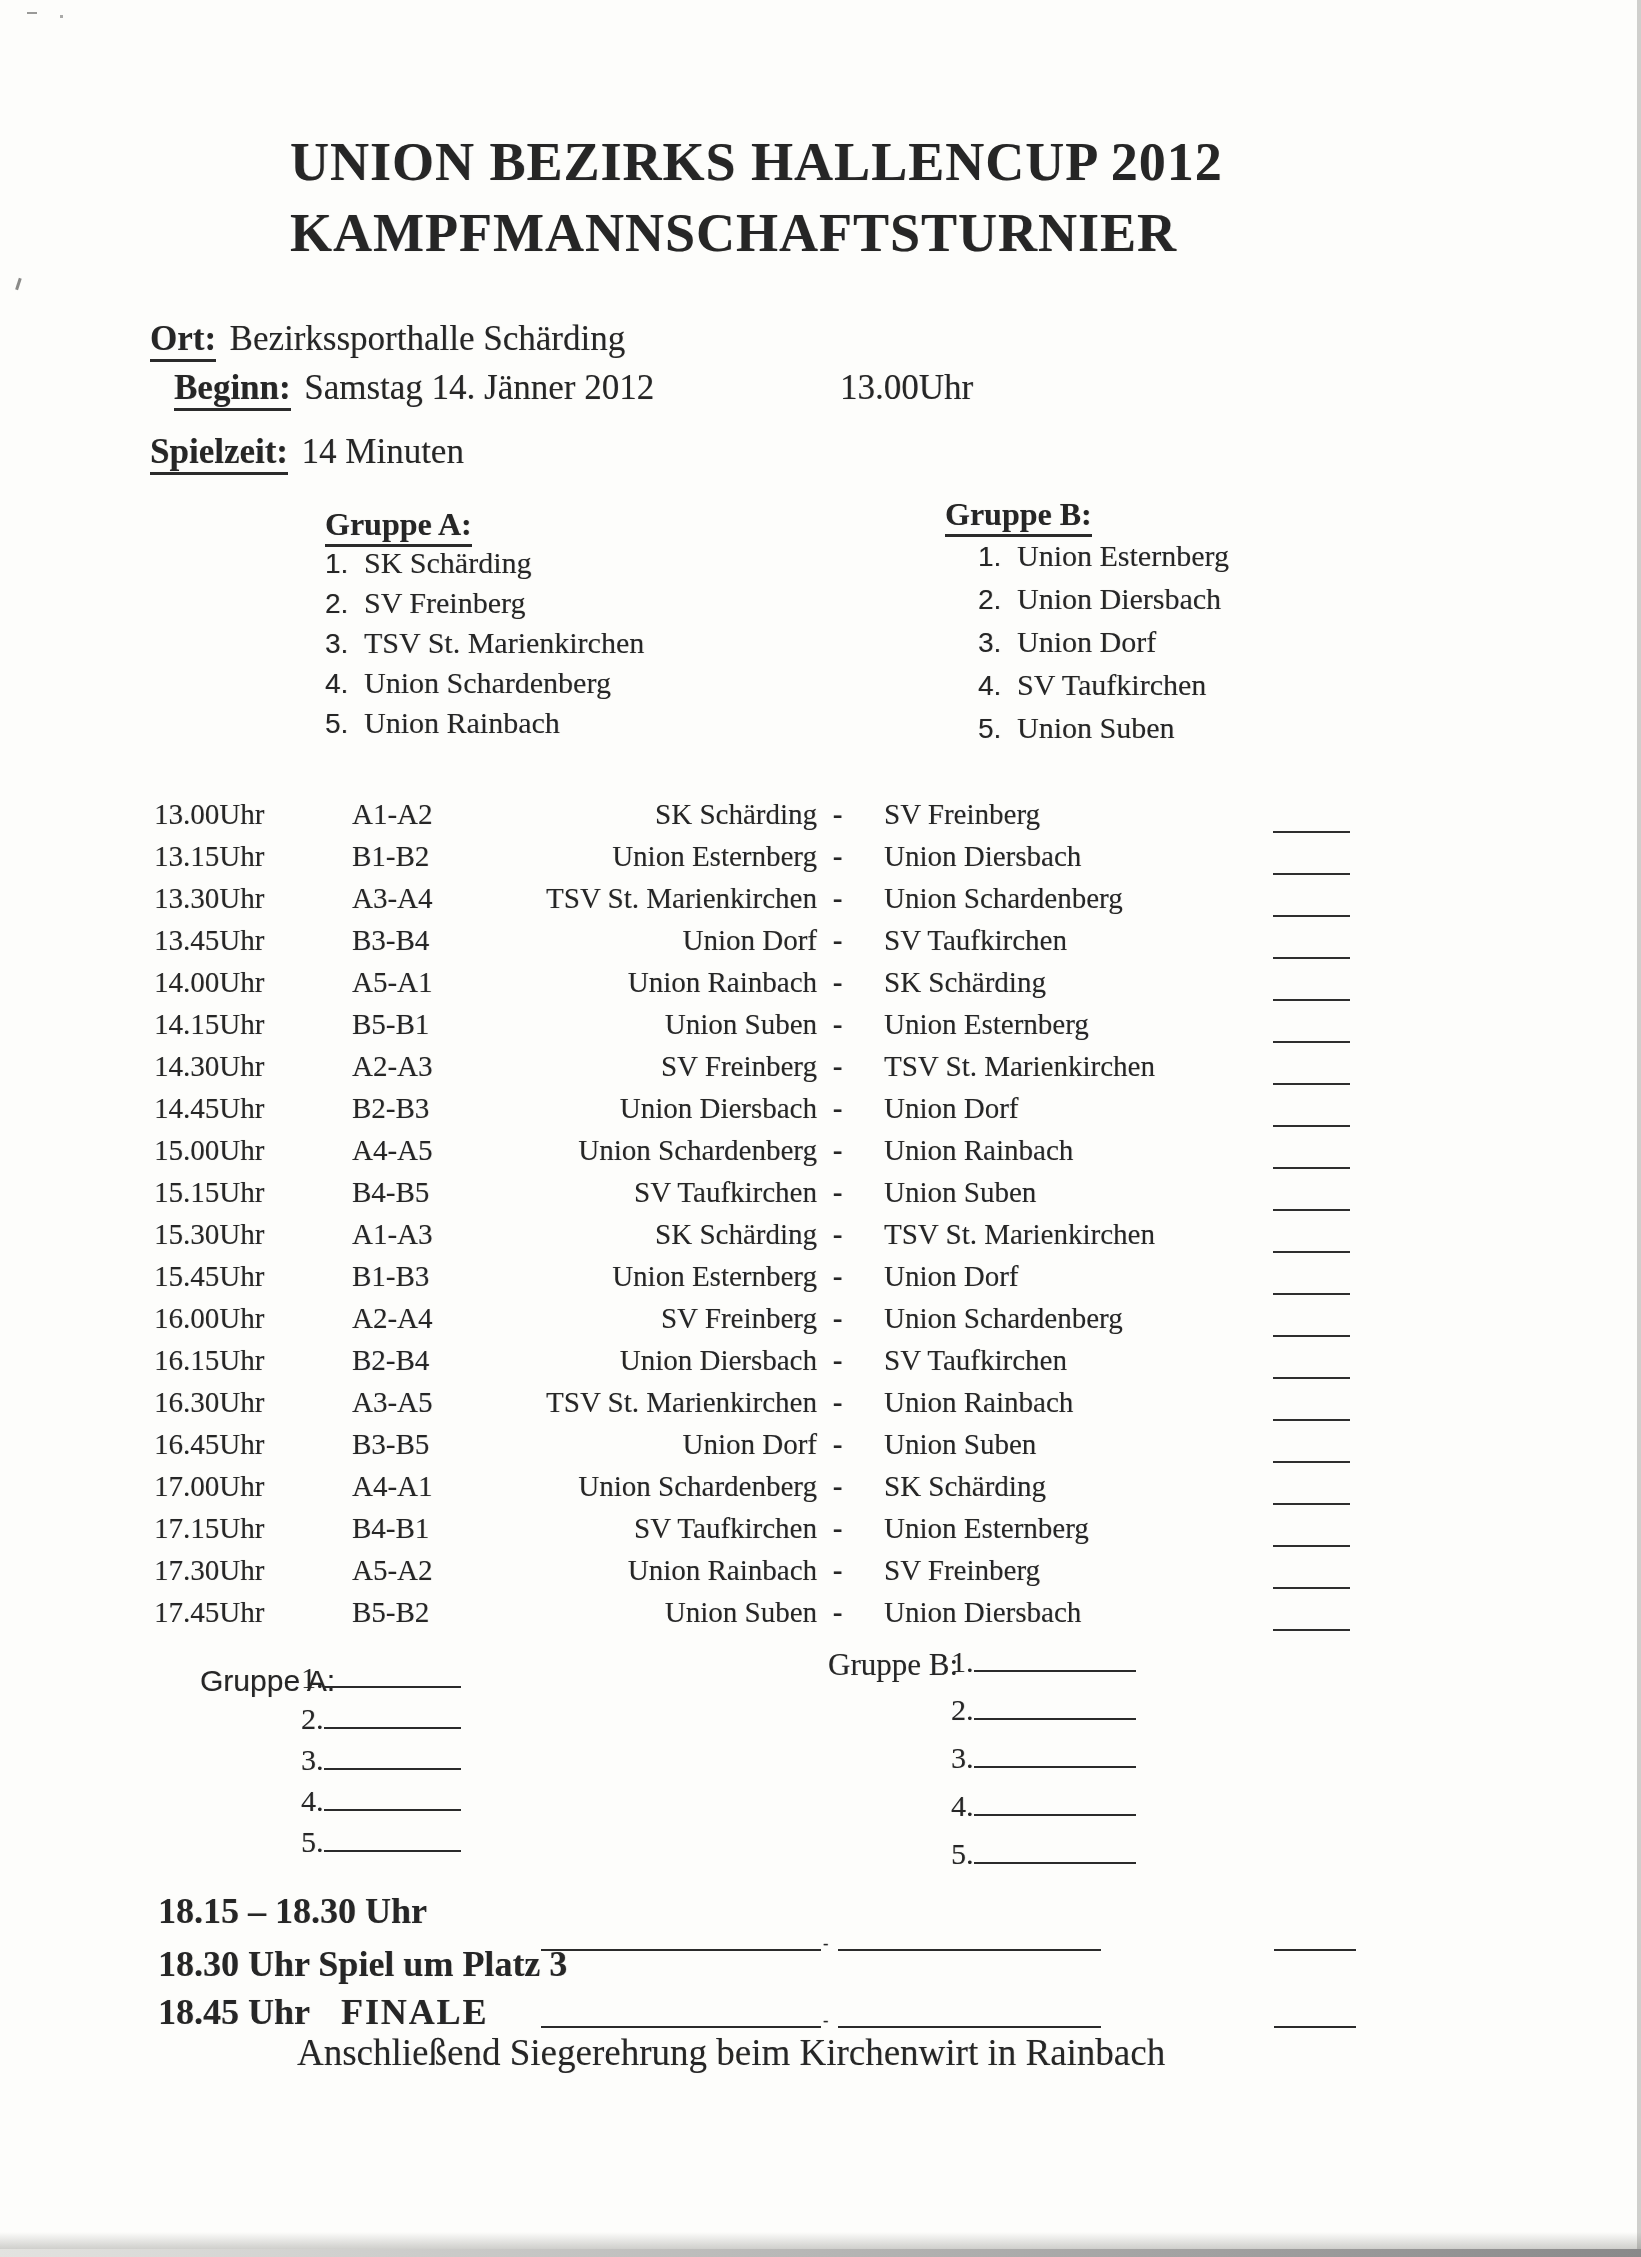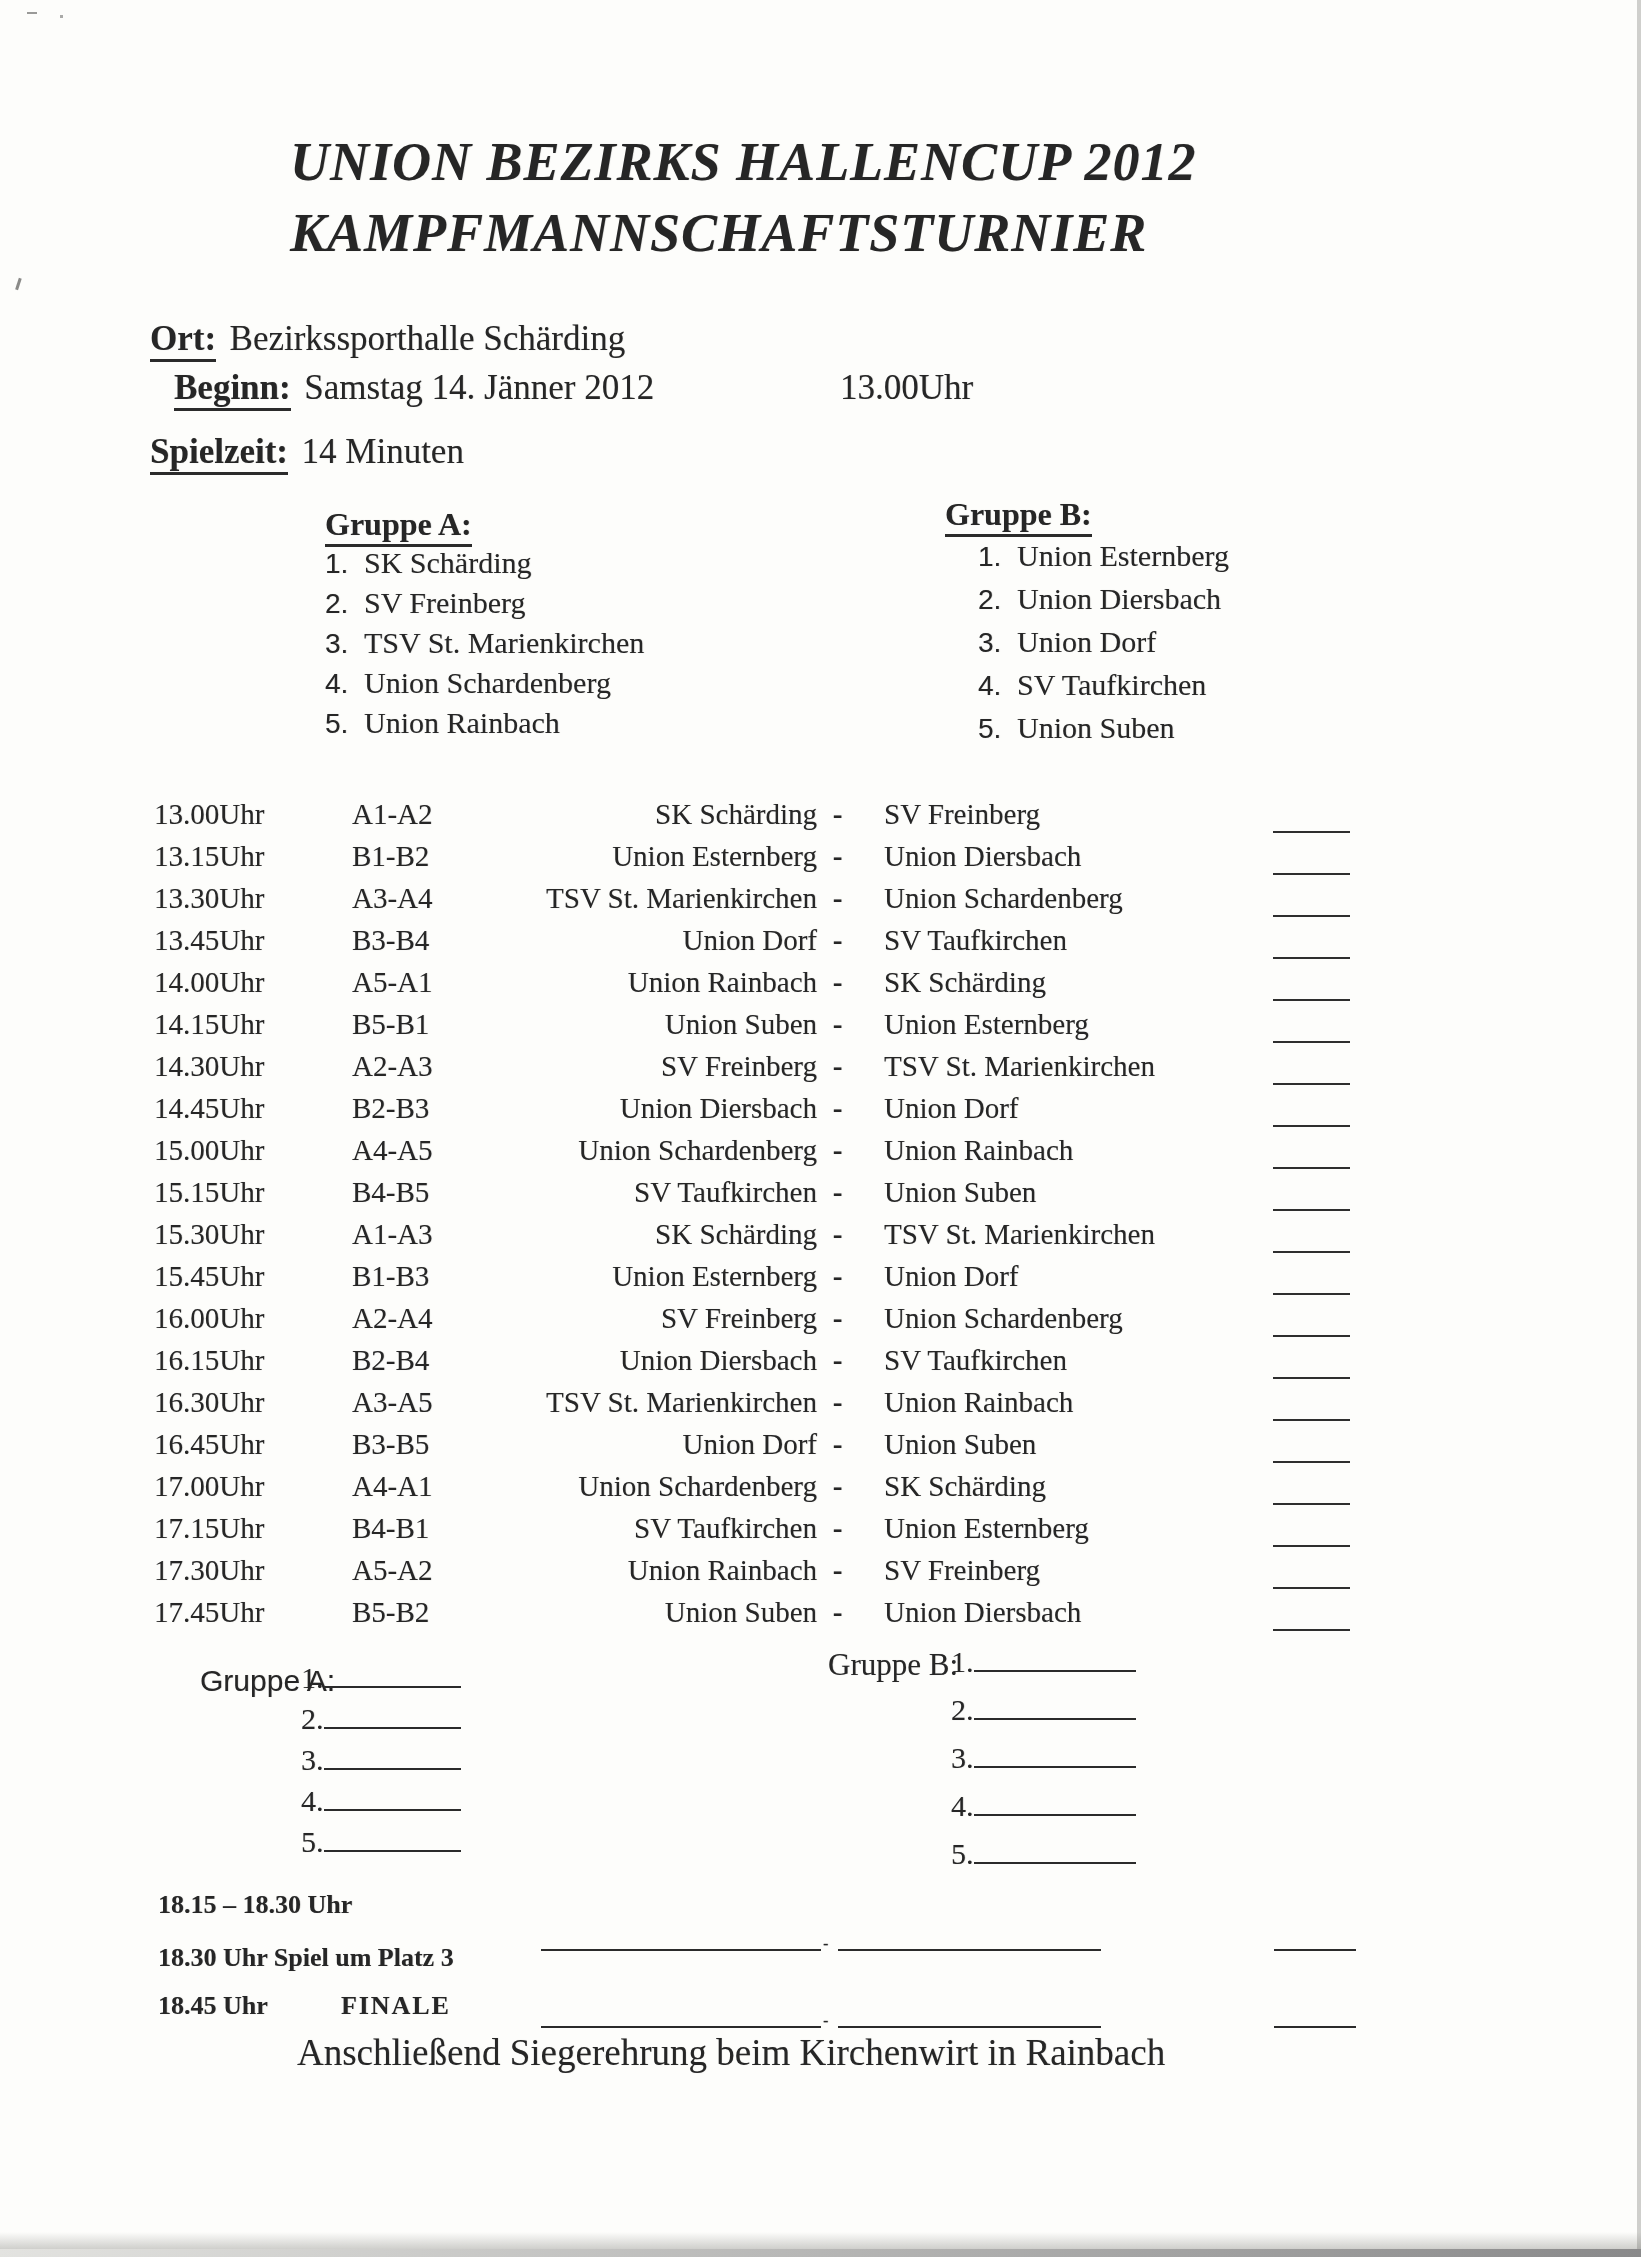--- a/index.html
+++ b/index.html
@@ -8,21 +8,21 @@
     width:1641px;height:2257px;
     background:#fdfdfb;
     overflow:hidden;
     font-family:"Liberation Serif", serif;
     color:#262626;
     text-shadow:0.4px 0.4px 0.7px rgba(40,40,40,0.30);
   }
   .abs{position:absolute;white-space:nowrap;}
 
   
-  .title{left:290px;font-weight:bold;font-size:54px;letter-spacing:1px;font-style:italic;}
+  .title{left:290px;font-weight:bold;font-size:54px;letter-spacing:1px;}
   .title1{top:131px;}
   .title2{top:202px;}
 
   
   .info-row{left:150px;font-size:35px;}
   .info-label{font-weight:bold;border-bottom:3.9px solid #2b2b2b;padding-bottom:1px;}
   .info-value{margin-left:13.5px;}
   .info-time{position:absolute;left:666px;top:0;}
 
   
@@ -48,21 +48,21 @@
   .stand-label-b{left:828px;top:1647px;font-size:31px;}
   .stand-list{position:absolute;font-size:30px;}
   #standings-a{left:301px;top:1657px;}
   #standings-b{left:951px;top:1641px;}
   #standings-a .st-item{height:41px;}
   #standings-b .st-item{height:48px;}
   .st-blank-a{display:inline-block;width:137px;height:29px;border-bottom:2.9px solid #2b2b2b;}
   .st-blank-b{display:inline-block;width:162px;height:29px;border-bottom:2.9px solid #2b2b2b;}
 
   
-  .fin{font-size:26px;font-weight:bold;}
+  .fin{font-size:36px;font-weight:bold;}
   .fin-line{position:absolute;height:35px;border-bottom:2.9px solid #2b2b2b;}
   .fin-dash{position:absolute;font-weight:bold;}
   .footer-note{left:297px;top:2031px;font-size:37px;}
 
   
   .scan-right-edge{position:absolute;right:0;top:0;width:3.9px;height:2257px;background:#cfcfcc;}
   .scan-bottom-soft{position:absolute;left:0;bottom:7.7px;width:1641px;height:17.4px;
      background:linear-gradient(to bottom, rgba(120,120,115,0), rgba(120,120,115,0.35));}
   .scan-bottom-hard{position:absolute;left:0;bottom:0;width:1641px;height:7.7px;
      background:linear-gradient(to right,#e3e3e0,#89898a);}

